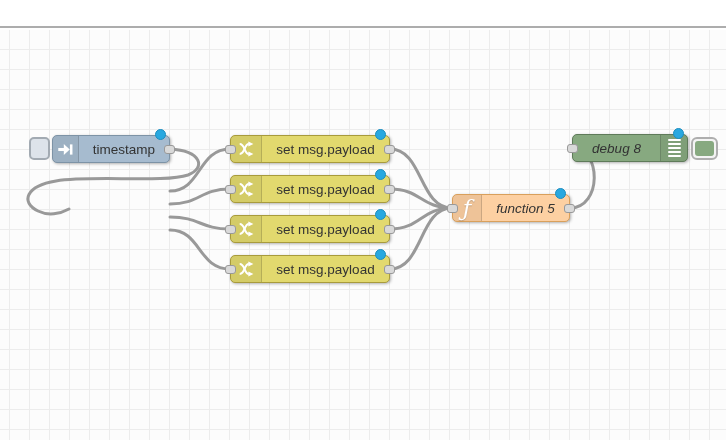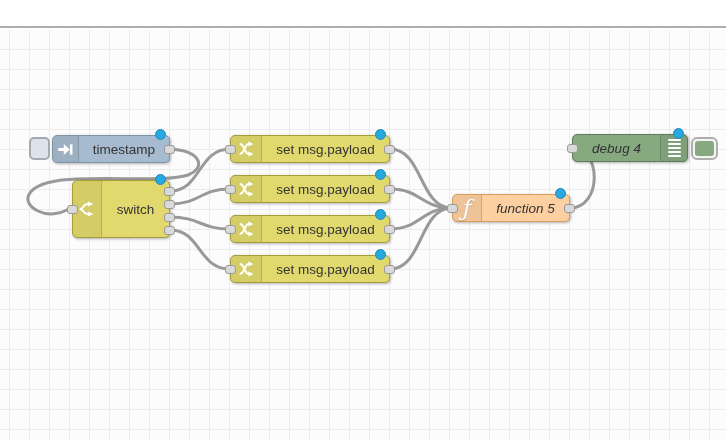--- a/index.html
+++ b/index.html
@@ -71,39 +71,20 @@
         <rect x="1.5" y="8.2" width="8" height="3.6" fill="#fff"></rect>
         <path d="M8 3.5 L15 10 L8 16.5 Z" fill="#fff"></path>
         <rect x="15.2" y="4" width="3" height="12" fill="#fff"></rect>
       </svg>
     </div>
     <div class="label">timestamp</div>
     <div class="port out" style="top:9px"></div>
     <div class="changed-dot" style="right:3px"></div>
   </div>
 
-  <div class="node yellow-node" style="left:72px;top:180px;width:98px;height:58px">
-    <div class="icon-region sep-r" style="width:28px">
-      <svg width="18" height="18" viewBox="0 0 20 20">
-        <g stroke="#fff" stroke-width="2.2" fill="none">
-          <path d="M2 10 C 7 10 5 4.5 11 4.5"></path>
-          <path d="M2 10 C 7 10 5 15.5 11 15.5"></path>
-        </g>
-        <path d="M11 1.8 L17 4.5 L11 7.2 Z" fill="#fff"></path>
-        <path d="M11 12.8 L17 15.5 L11 18.2 Z" fill="#fff"></path>
-      </svg>
-    </div>
-    <div class="label">switch</div>
-    <div class="port in" style="top:24px"></div>
-    <div class="port out" style="top:6px"></div>
-    <div class="port out" style="top:19px"></div>
-    <div class="port out" style="top:32px"></div>
-    <div class="port out" style="top:45px"></div>
-    <div class="changed-dot" style="right:3px"></div>
-  </div>
 
   <div class="node yellow-node" style="left:230px;top:135px;width:160px;height:28px">
     <div class="icon-region sep-r" style="width:30px">
       <svg width="18" height="18" viewBox="0 0 20 20">
         <g stroke="#fff" stroke-width="2.3" fill="none">
           <path d="M3 15.5 C 9 15.5 8 4.5 13 4.5"></path>
           <path d="M3 4.5 C 9 4.5 8 15.5 13 15.5"></path>
         </g>
         <path d="M12.6 1.8 L18.2 4.5 L12.6 7.2 Z" fill="#fff"></path>
         <path d="M12.6 12.8 L18.2 15.5 L12.6 18.2 Z" fill="#fff"></path>
@@ -173,21 +154,21 @@
     <div class="label it">function 5</div>
     <div class="port in" style="top:9px"></div>
     <div class="port out" style="top:9px"></div>
     <div class="changed-dot" style="right:3px"></div>
   </div>
 
   <div class="node debug-node" style="left:572px;top:134px;width:116px;height:28px">
     <div class="debug-button">
       <div class="inner"></div>
     </div>
-    <div class="label it">debug 4</div>
+    <div class="label it">debug 8</div>
     <div class="icon-region right" style="width:26px">
       <div class="dbg-lines">
         <span></span>
           <span></span>
           <span></span>
           <span></span>
           <span></span>
       </div>
     </div>
     <div class="port in" style="top:9px"></div>

